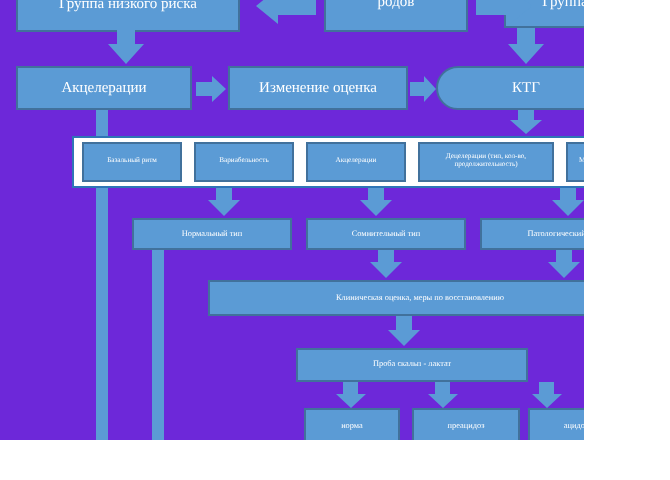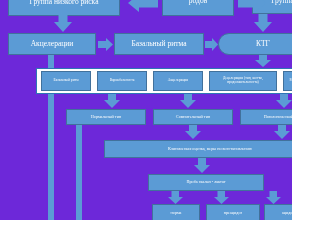--- a/index.html
+++ b/index.html
@@ -94,21 +94,21 @@
     <svg width="18" height="18" viewBox="0 0 18 18">
       <polygon points="9,18 0,8 4.5,8 4.5,0 13.5,0 13.5,8 18,8" fill="#5B9BD5"></polygon>
     </svg>
   </div>
 
   <div class="node n-md" style="left:8px; top:33px; width:88px; height:22px;">
     <span>Акцелерации</span>
   </div>
 
   <div class="node n-md" style="left:114px; top:33px; width:90px; height:22px;">
-    <span>Базальный ритма</span>
+    <span>Изменение оценка</span>
   </div>
 
   <div class="node n-md" style="left:218px; top:33px; width:90px; height:22px;border-radius:11px;">
     <span>КТГ</span>
   </div>
 
   <div class="arrow" style="left:98px; top:38px;">
     <svg width="15" height="13" viewBox="0 0 15 13">
       <polygon points="15,6.5 8,0 8,3 0,3 0,10 8,10 8,13" fill="#5B9BD5"></polygon>
     </svg>

